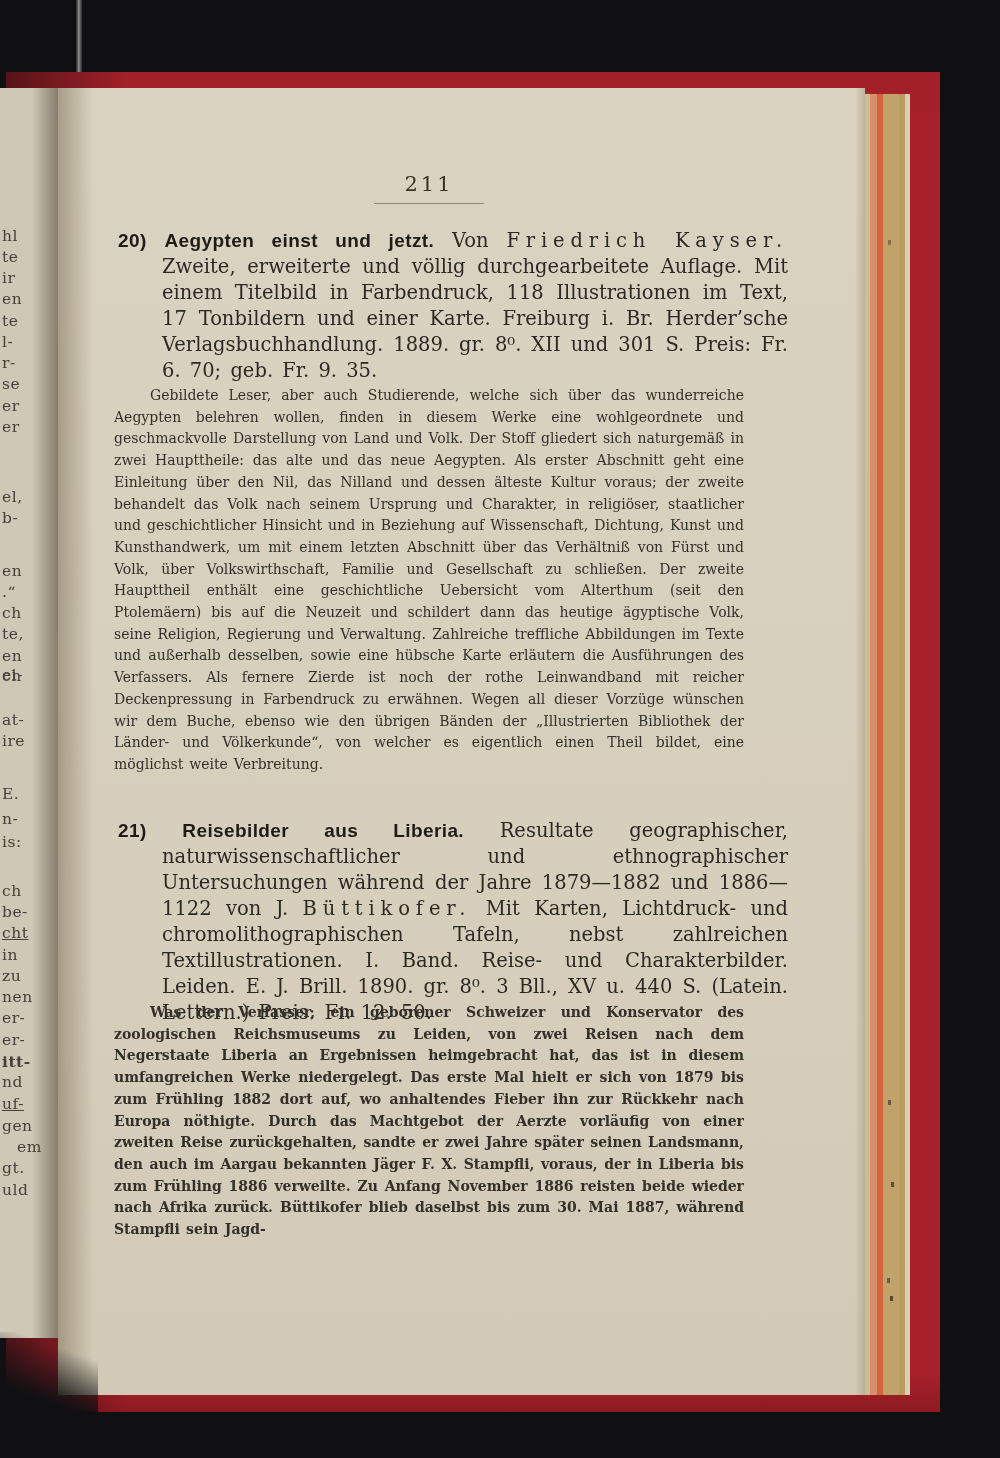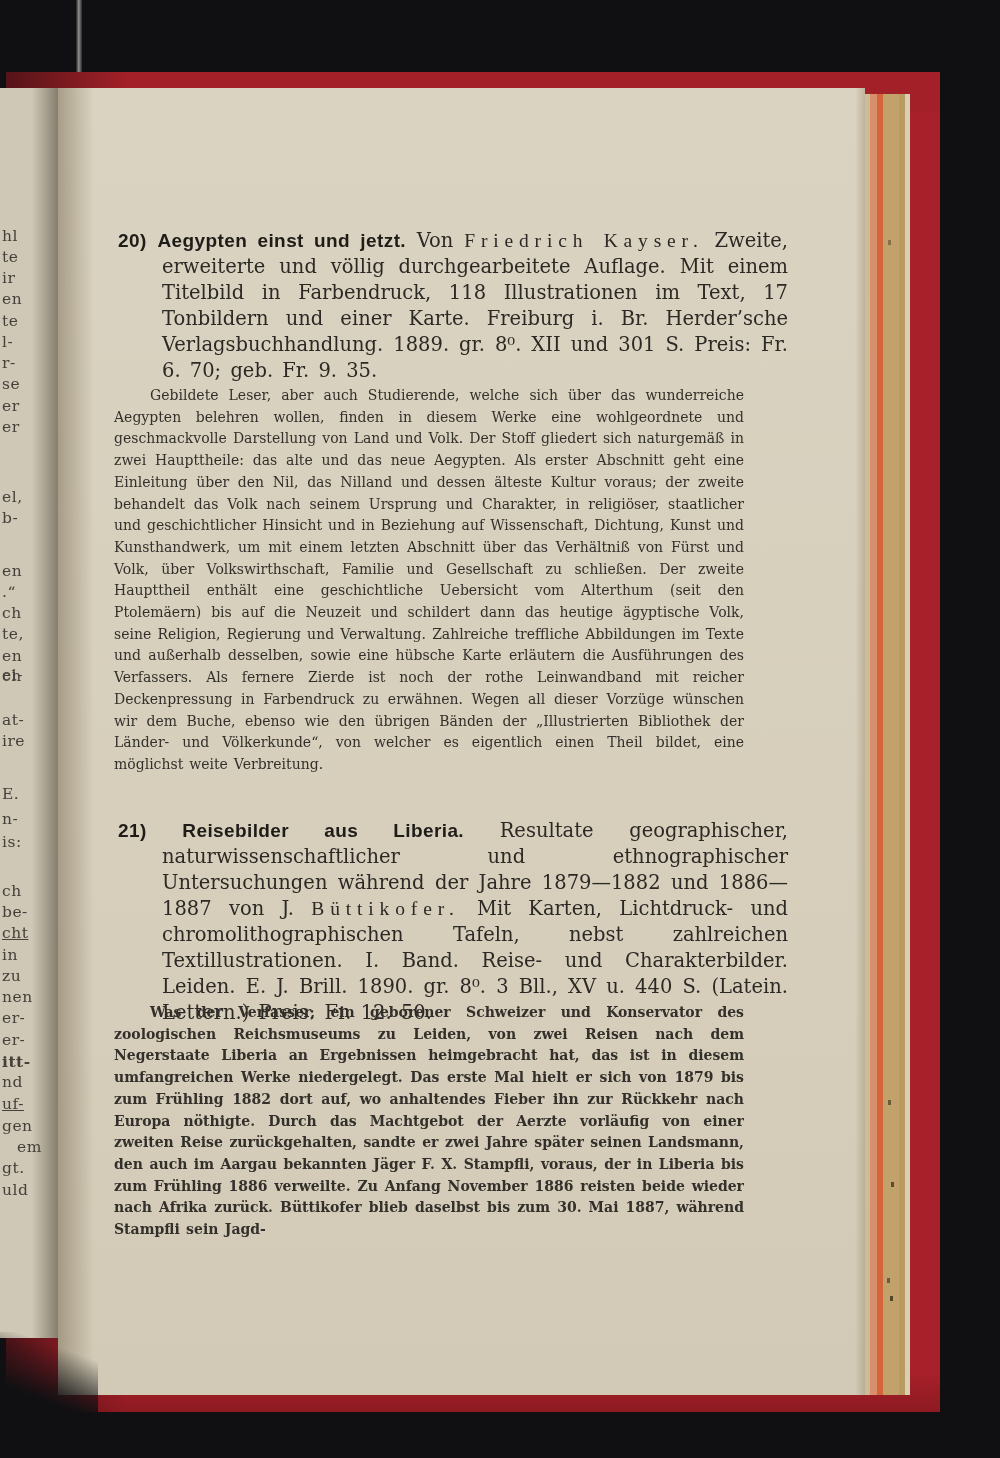--- a/index.html
+++ b/index.html
@@ -36,54 +36,57 @@
   
   .pagenum-wrap{position:absolute;left:56px;top:84px;width:630px;text-align:center;
         color:#383429;}
   .pagenum-wrap .pn{display:inline-block;padding:0 30px 7px;border-bottom:1px solid #8d8679;
         font-size:21px;letter-spacing:3px;}
   .entry{position:absolute;left:60px;width:626px;font-size:19.5px;line-height:26px;
         color:#2c2925;text-align:justify;padding-left:44px;text-indent:-44px;
         word-spacing:3px;}
   .entry .num,.entry .title{font-family:"Liberation Sans",sans-serif;font-weight:bold;
         font-size:19px;letter-spacing:.4px;color:#1f1c18;}
-  .entry .author{letter-spacing:.3em;font-family:Liberation Serif, serif;}
+  .entry .author{letter-spacing:.3em;}
   #entry20{top:140px;}
   #entry21{top:730px;}
   .body-para{position:absolute;left:56px;width:630px;font-size:14px;line-height:21.7px;
         color:#33302b;text-align:justify;text-indent:36px;word-spacing:1.5px;}
   #para20{top:297px;}
   #para21{top:914px;font-weight:bold;}
 </style>
 </head>
 <body>
 
 <div id="stage">
   <div class="flag-line"></div>
   <div class="cover"></div>
   <div class="prev-page"></div>
   <div class="edges"></div>
   <div class="speck"></div>
 
   <div class="page">
+    <div class="pagenum-wrap">
+      <span class="pn">211</span>
+    </div>
 
     <div class="entry" id="entry20">
       <span class="num">20)</span>
       <span class="title">Aegypten einst und jetzt.</span>
       <span class="intro">Von</span>
       <span class="author">Friedrich Kayser.</span>
       <span class="detail">Zweite, erweiterte und völlig durchgearbeitete Auflage. Mit einem Titelbild in Farbendruck, 118 Illustrationen im Text, 17 Tonbildern und einer Karte. Freiburg i. Br. Herder’sche Verlagsbuchhandlung. 1889. gr. 8⁰. XII und 301 S. Preis: Fr. 6. 70; geb. Fr. 9. 35.</span>
     </div>
 
     <div class="body-para" id="para20">Gebildete Leser, aber auch Studierende, welche sich über das wunderreiche Aegypten belehren wollen, finden in diesem Werke eine wohlgeordnete und geschmackvolle Darstellung von Land und Volk. Der Stoff gliedert sich naturgemäß in zwei Haupttheile: das alte und das neue Aegypten. Als erster Abschnitt geht eine Einleitung über den Nil, das Nilland und dessen älteste Kultur voraus; der zweite behandelt das Volk nach seinem Ursprung und Charakter, in religiöser, staatlicher und geschichtlicher Hinsicht und in Beziehung auf Wissenschaft, Dichtung, Kunst und Kunsthandwerk, um mit einem letzten Abschnitt über das Verhältniß von Fürst und Volk, über Volkswirthschaft, Familie und Gesellschaft zu schließen. Der zweite Haupttheil enthält eine geschichtliche Uebersicht vom Alterthum (seit den Ptolemäern) bis auf die Neuzeit und schildert dann das heutige ägyptische Volk, seine Religion, Regierung und Verwaltung. Zahlreiche treffliche Abbildungen im Texte und außerhalb desselben, sowie eine hübsche Karte erläutern die Ausführungen des Verfassers. Als fernere Zierde ist noch der rothe Leinwandband mit reicher Deckenpressung in Farbendruck zu erwähnen. Wegen all dieser Vorzüge wünschen wir dem Buche, ebenso wie den übrigen Bänden der „Illustrierten Bibliothek der Länder- und Völkerkunde“, von welcher es eigentlich einen Theil bildet, eine möglichst weite Verbreitung.</div>
 
     <div class="entry" id="entry21">
       <span class="num">21)</span>
       <span class="title">Reisebilder aus Liberia.</span>
-      <span class="intro">Resultate geographischer, naturwissenschaftlicher und ethnographischer Untersuchungen während der Jahre 1879—1882 und 1886—1887 von J.</span>
+      <span class="intro">Resultate geographischer, naturwissenschaftlicher und ethnographischer Untersuchungen während der Jahre 1879—1882 und 1886—1122 von J.</span>
       <span class="author">Büttikofer.</span>
       <span class="detail">Mit Karten, Lichtdruck- und chromolithographischen Tafeln, nebst zahlreichen Textillustrationen. I. Band. Reise- und Charakterbilder. Leiden. E. J. Brill. 1890. gr. 8⁰. 3 Bll., XV u. 440 S. (Latein. Lettern.) Preis: Fr. 12. 50.</span>
     </div>
 
     <div class="body-para" id="para21">Was der Verfasser, ein geborener Schweizer und Konservator des zoologischen Reichsmuseums zu Leiden, von zwei Reisen nach dem Negerstaate Liberia an Ergebnissen heimgebracht hat, das ist in diesem umfangreichen Werke niedergelegt. Das erste Mal hielt er sich von 1879 bis zum Frühling 1882 dort auf, wo anhaltendes Fieber ihn zur Rückkehr nach Europa nöthigte. Durch das Machtgebot der Aerzte vorläufig von einer zweiten Reise zurückgehalten, sandte er zwei Jahre später seinen Landsmann, den auch im Aargau bekannten Jäger F. X. Stampfli, voraus, der in Liberia bis zum Frühling 1886 verweilte. Zu Anfang November 1886 reisten beide wieder nach Afrika zurück. Büttikofer blieb daselbst bis zum 30. Mai 1887, während Stampfli sein Jagd-</div>
   </div>
 
   <div class="corner-bl"></div>
   <div>
       <span class="frag" style="top: 227px;">hl</span>

